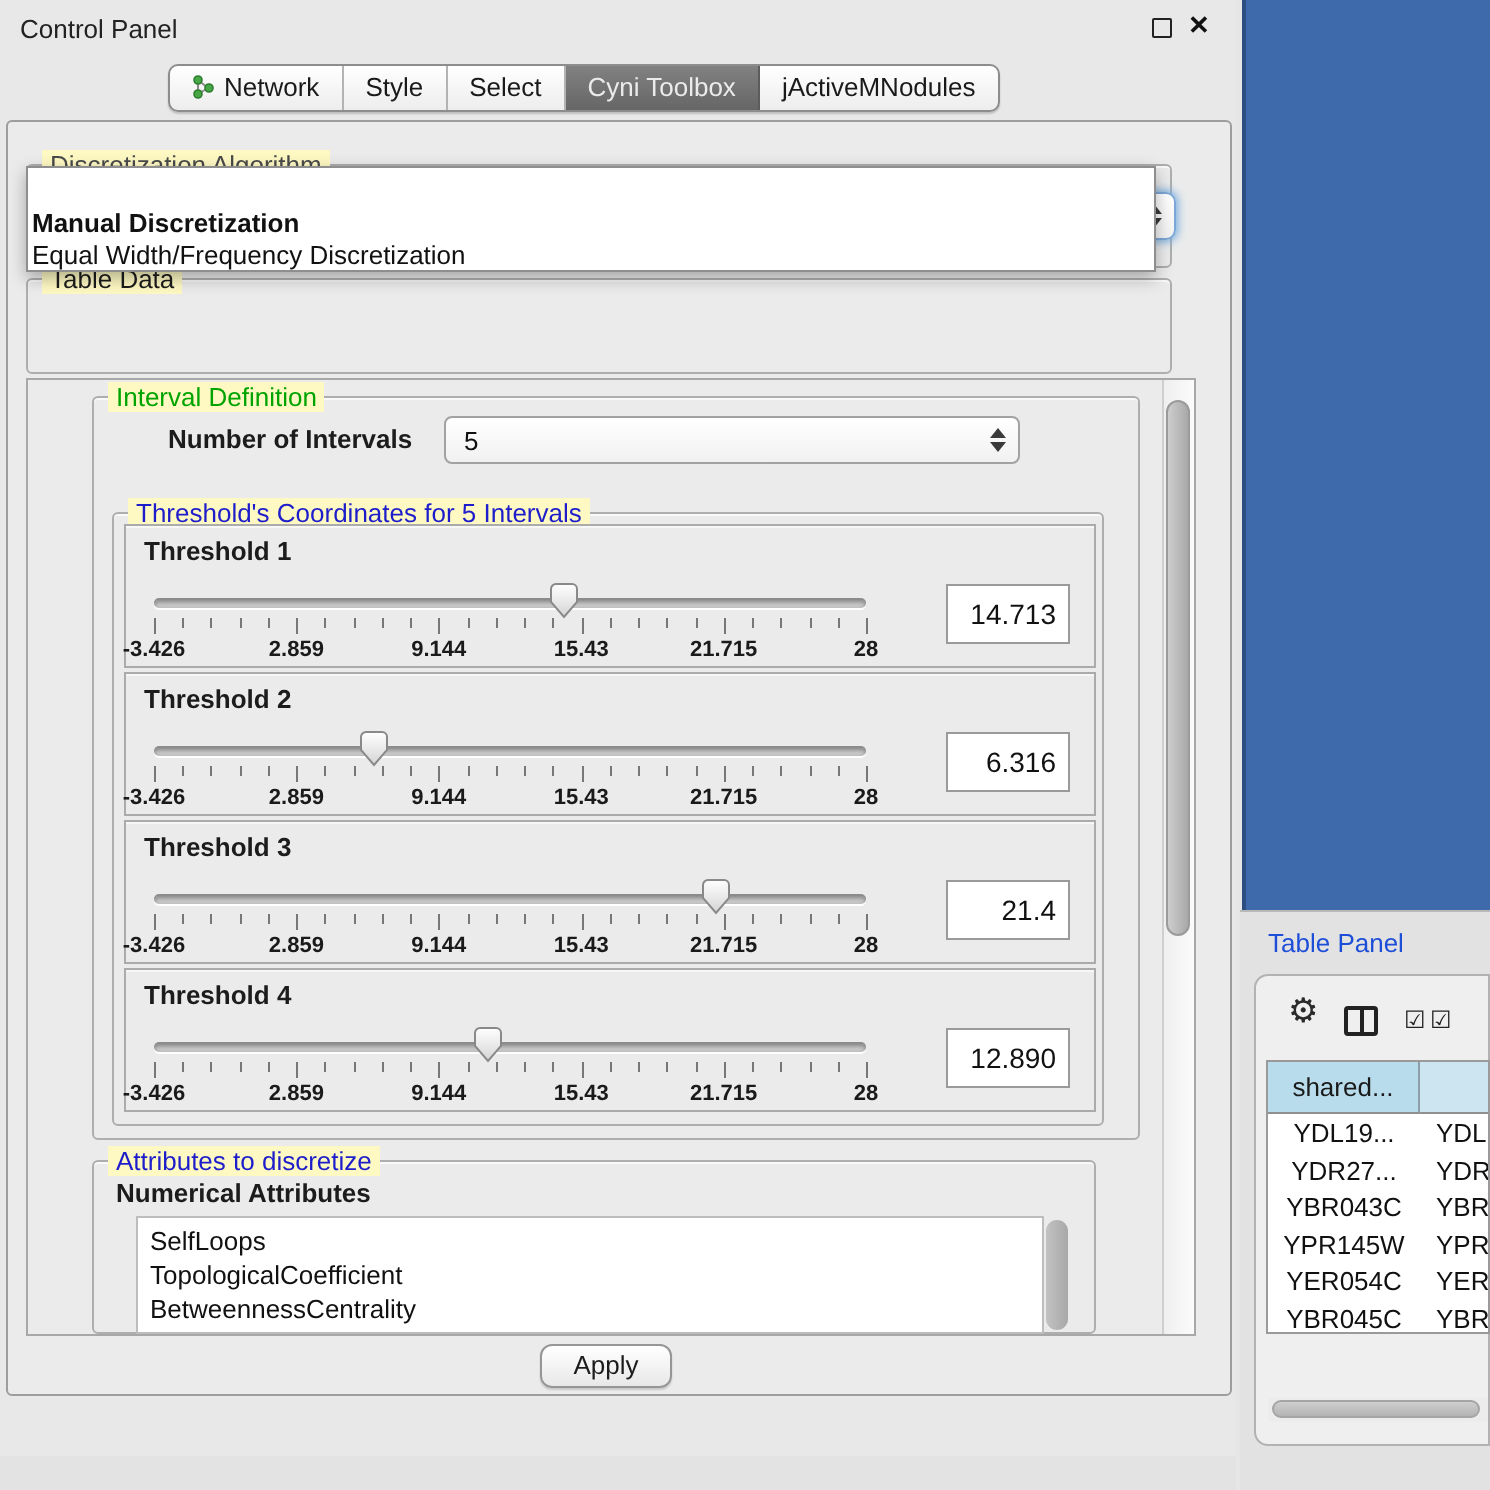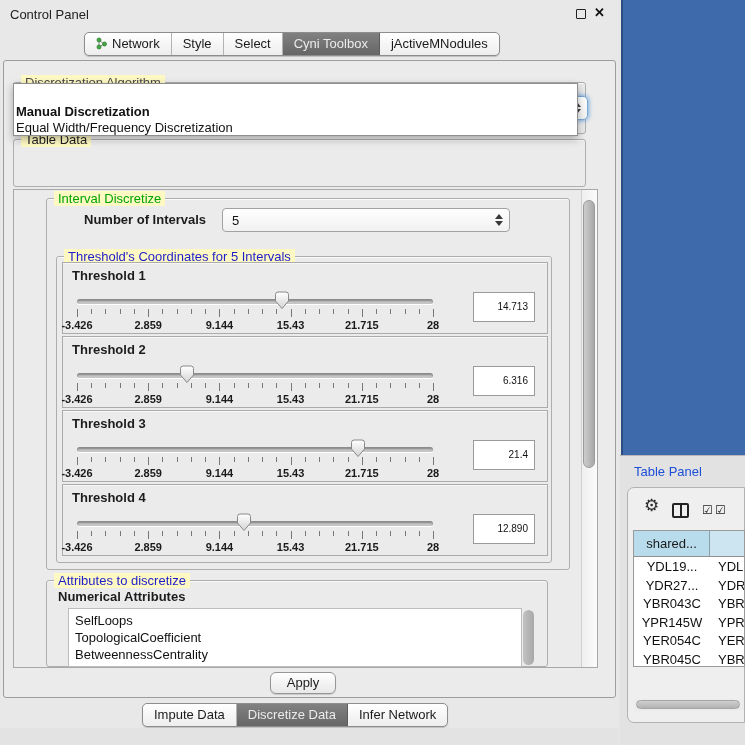--- a/index.html
+++ b/index.html
@@ -84,21 +84,21 @@
                   background:#c9c9c9; border-top:1px solid #8c8c8c;
                   box-shadow:inset 0 1px 2px rgba(0,0,0,.35), 0 1px 0 #fff; }
   .slider-thumb { position:absolute; top:28px; width:16px; height:19px; margin-left:-8px; }
   .ticks { position:absolute; left:0; top:46px; width:356px; height:10px; }
   .tick { position:absolute; top:0; width:1px; height:5px; background:#777; }
   .tick.major { height:8px; }
   .tick-labels { position:absolute; left:0; top:56px; width:356px; height:12px; }
   .tick-label { position:absolute; transform:translateX(-50%); font-size:11px; font-weight:bold;
                 color:#1a1a1a; white-space:nowrap; }
   .th-value { position:absolute; left:410px; top:29px; width:62px; height:30px; background:#fff;
-              border:1px solid #9a9a9a; font-size:10px; text-align:right; line-height:28px;
+              border:1px solid #9a9a9a; font-size:14px; text-align:right; line-height:28px;
               padding-right:6px; color:#111; }
 
   #attr-group { left:46px; top:580px; width:502px; height:87px; }
   #attr-list-title { left:58px; top:589px; font-weight:bold; }
   #attr-list { left:68px; top:608px; width:454px; height:59px; background:#fff; border:1px solid #bdbdbd;
                overflow:hidden; padding:3px 0 0 6px; }
   .attr-item { font-size:13px; line-height:17px; color:#111; }
   #attr-scroll { left:523px; top:610px; width:11px; height:55px; border-radius:6px;
                  background:linear-gradient(to right,#c2c2c2,#a8a8a8); }
 
@@ -196,21 +196,21 @@
 
   <div id="tabledata-group" class="abs groupbox">
     <span class="gb-title">Table Data</span>
   </div>
 
   <div id="viewport" class="abs"></div>
   <div id="vscroll-track" class="abs"></div>
   <div id="vscroll-thumb" class="abs"></div>
 
   <div id="interval-group" class="abs groupbox">
-    <span class="gb-title gb-green">Interval Discretize</span>
+    <span class="gb-title gb-green">Interval Definition</span>
   </div>
   <span id="num-intervals-label" class="abs">Number of Intervals</span>
   <div id="num-intervals-combo" class="abs">
     <span class="combo-text">5</span>
     <span class="stepper">
         <span class="tri-up"></span>
         <span class="tri-down"></span>
       </span>
   </div>
 
@@ -436,31 +436,20 @@
   <span id="attr-list-title" class="abs">Numerical Attributes</span>
   <div id="attr-list" class="abs">
       <div class="attr-item">SelfLoops</div>
       <div class="attr-item">TopologicalCoefficient</div>
       <div class="attr-item">BetweennessCentrality</div>
     </div>
   <div id="attr-scroll" class="abs"></div>
 
   <div id="apply-btn" class="abs">Apply</div>
 
-  <div id="bottom-tabs" class="abs seg">
-    <div class="tab">
-        <span>Impute Data</span>
-      </div>
-    <div class="tab selected">
-        <span>Discretize Data</span>
-      </div>
-    <div class="tab">
-        <span>Infer Network</span>
-      </div>
-  </div>
 
   <div id="bottom-strip" class="abs"></div>
 </div>
 
 <div id="net-frame" class="abs">
   
 </div>
 
 <div id="table-panel" class="abs">
   <span id="tp-title" class="abs">Table Panel</span>

